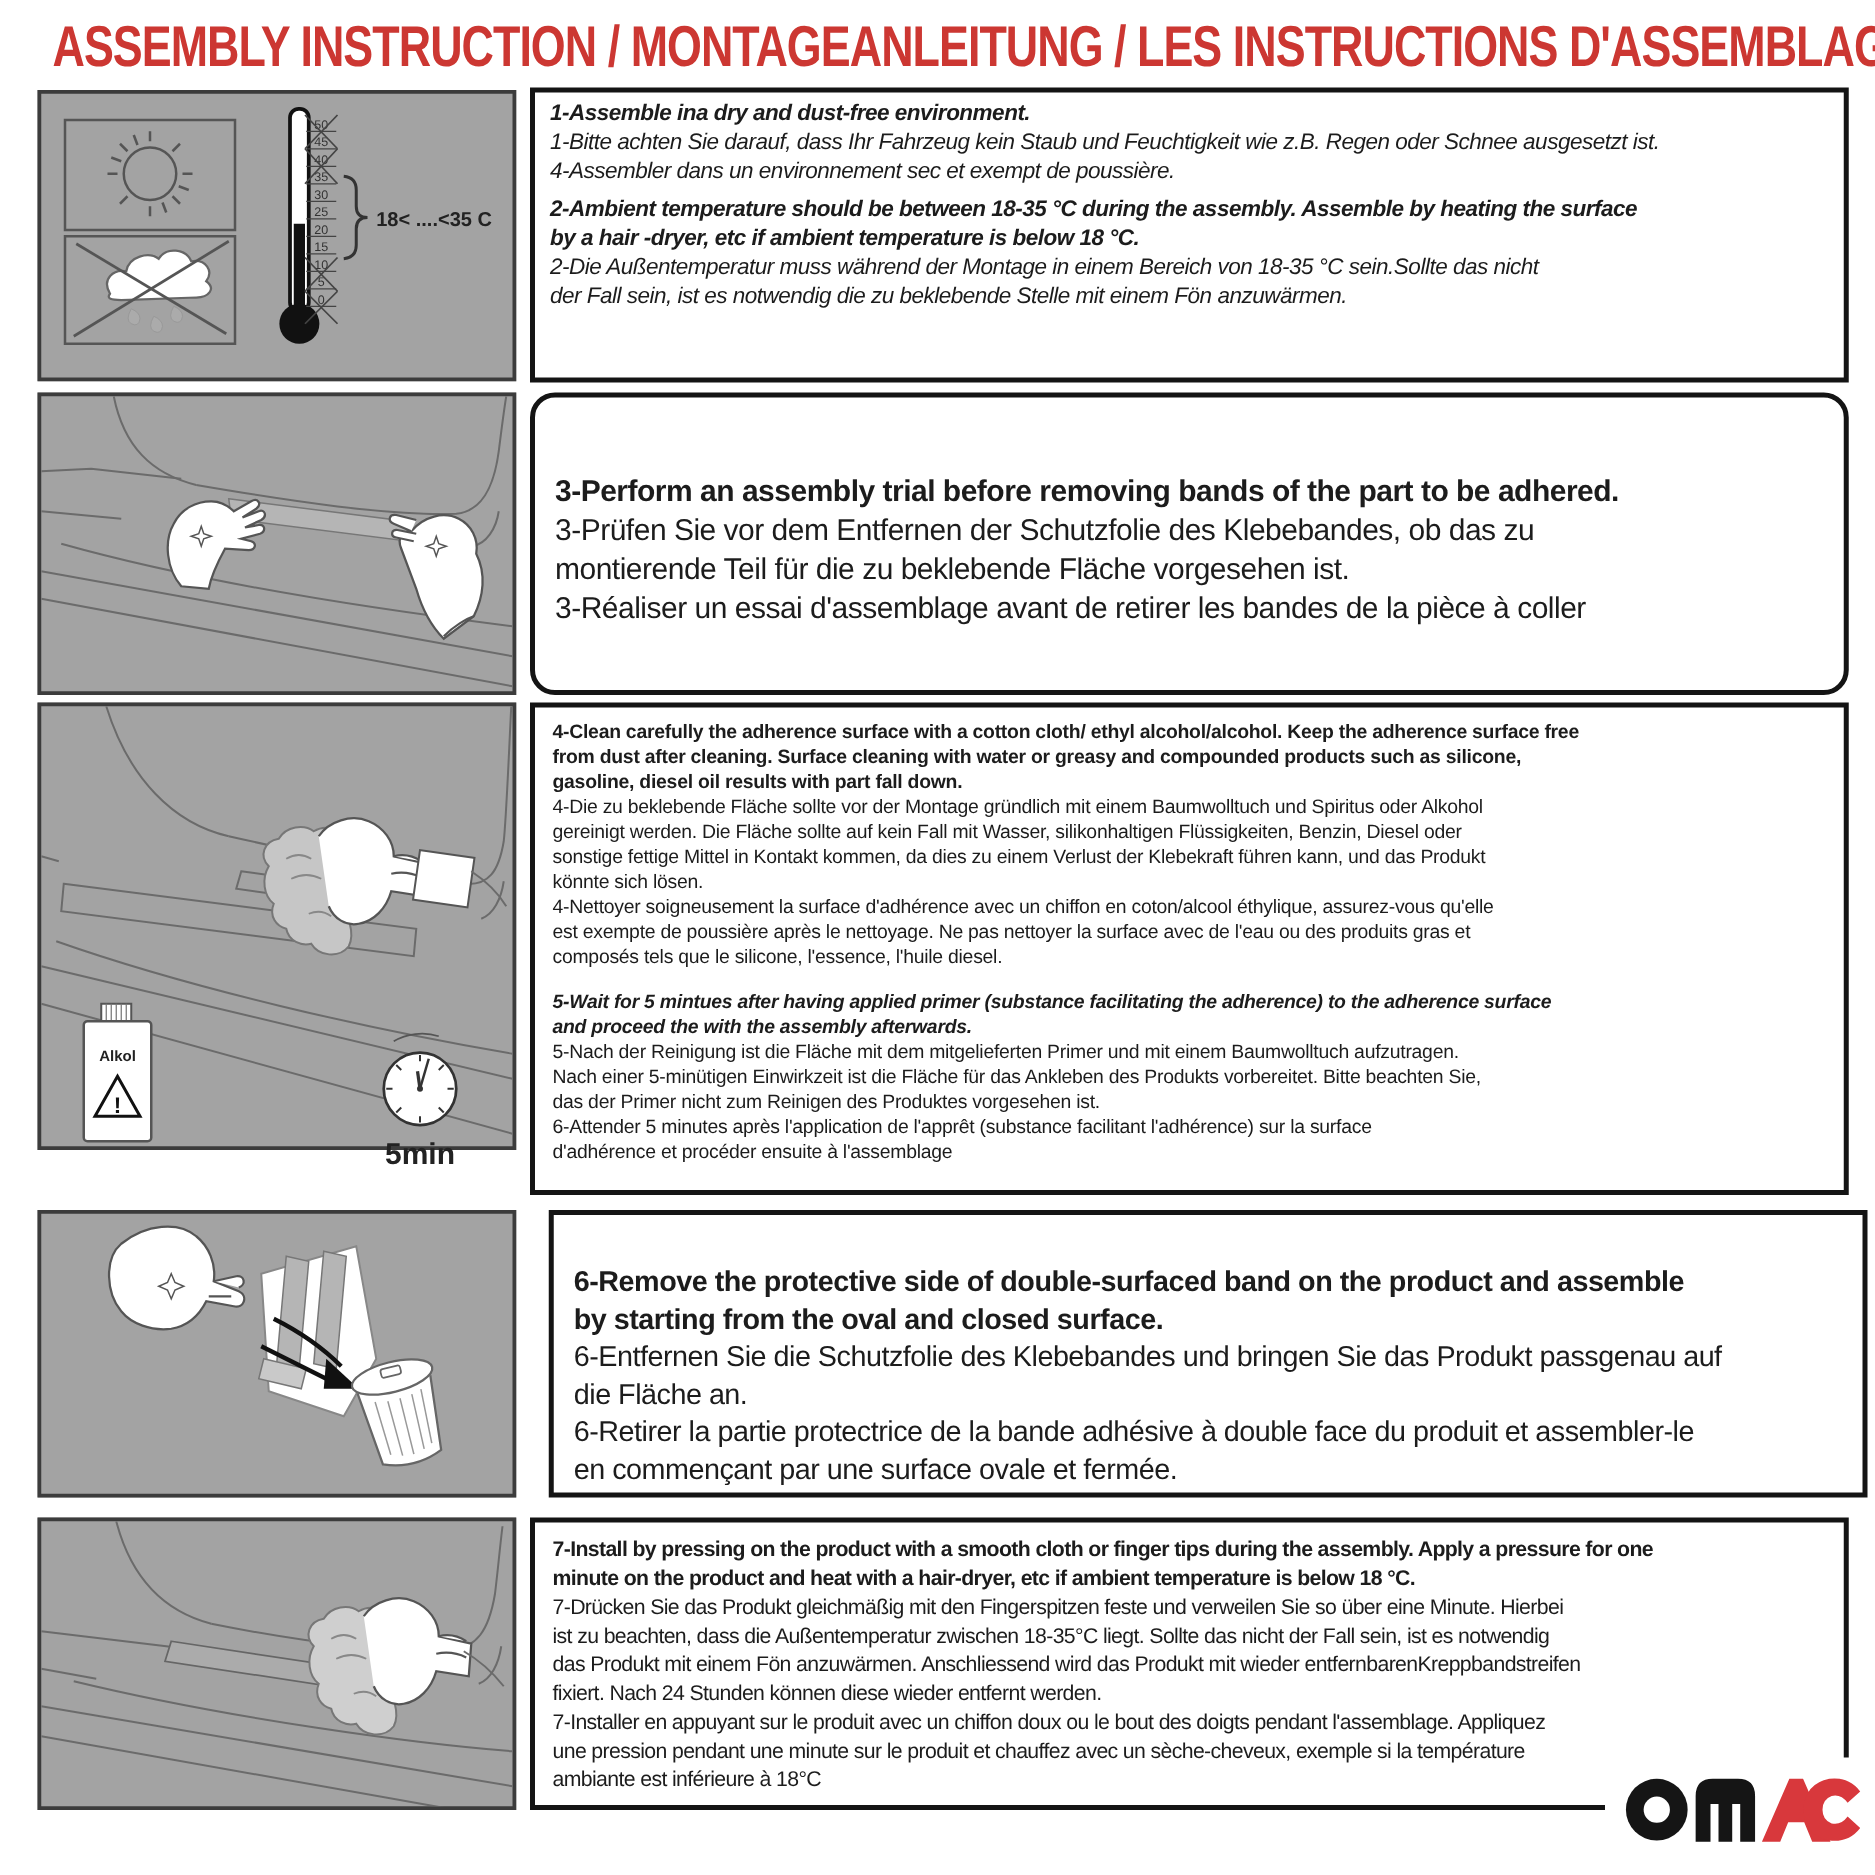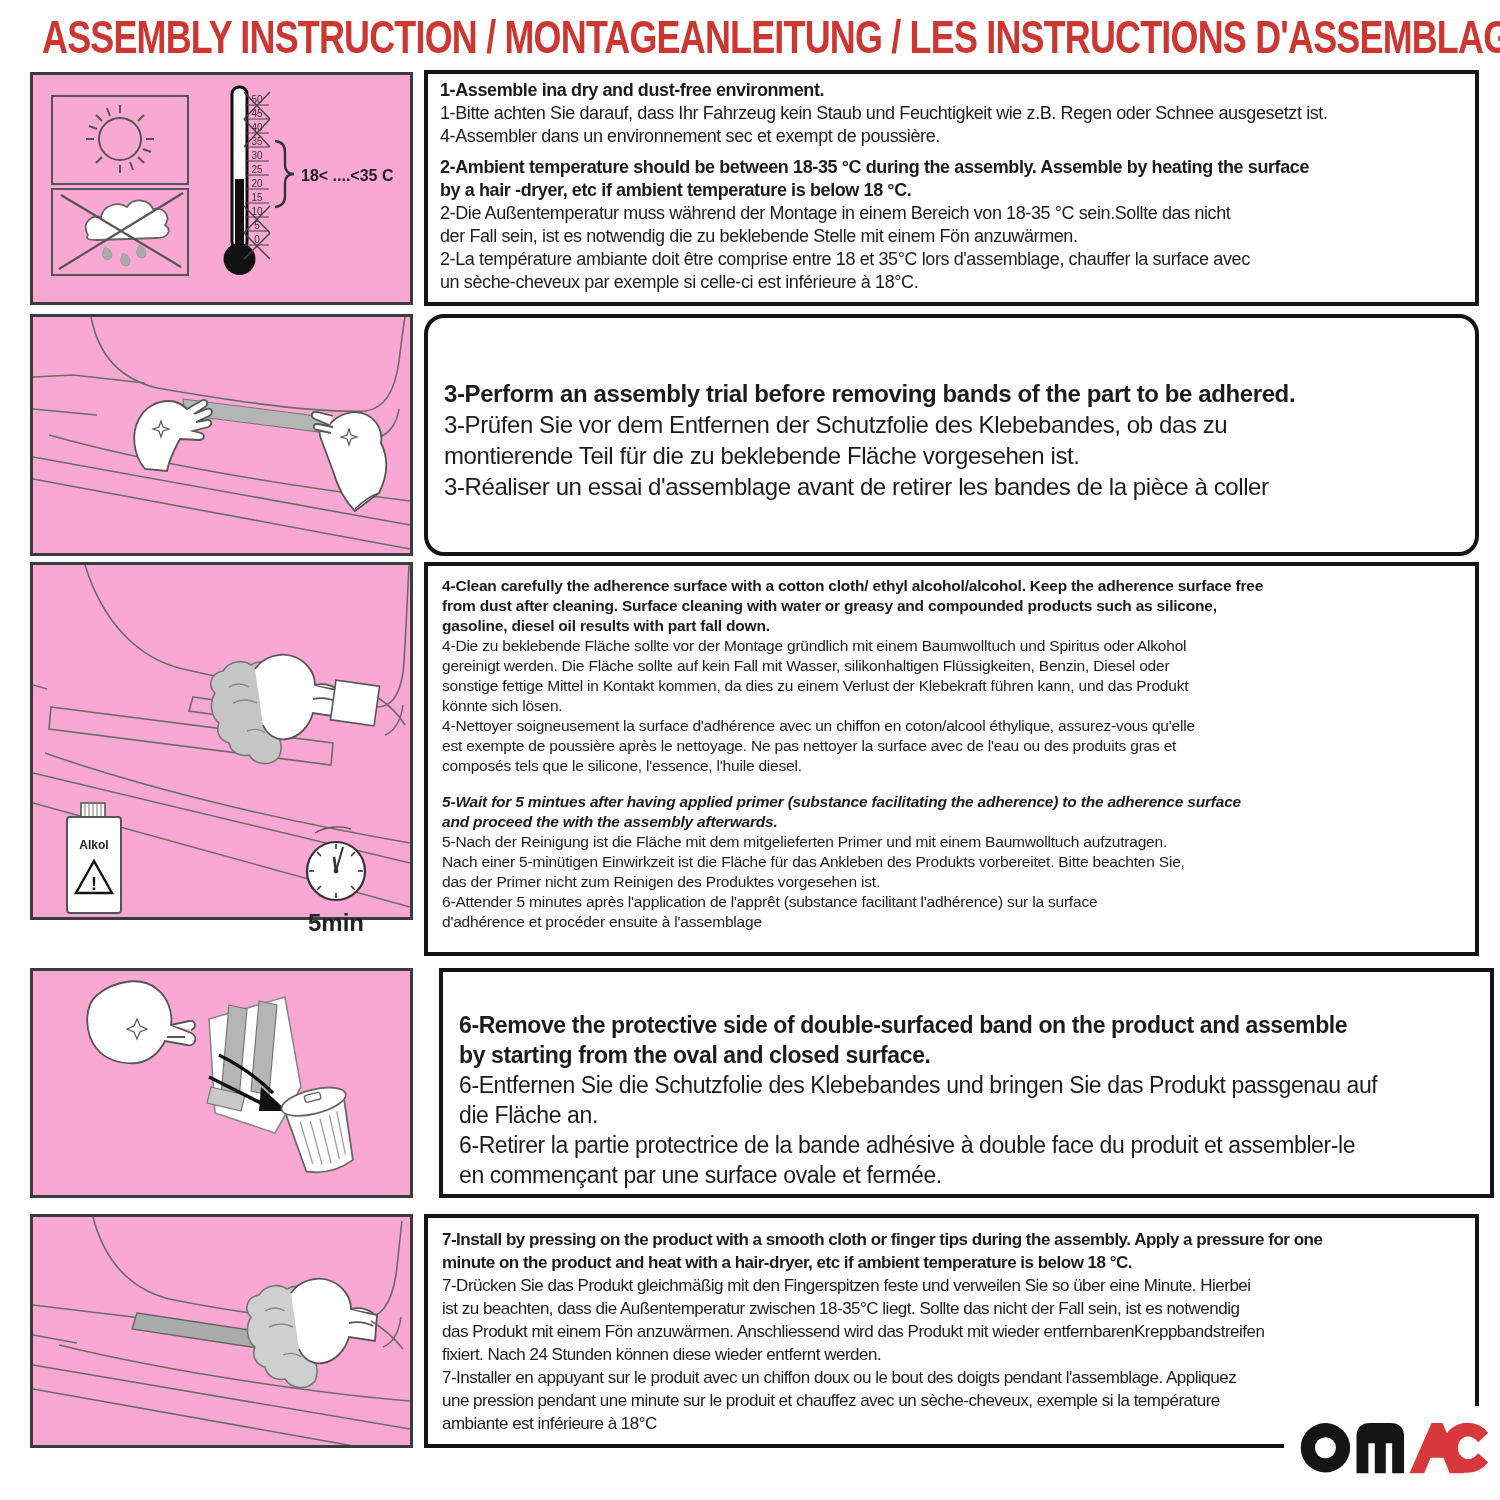--- a/index.html
+++ b/index.html
@@ -7,29 +7,29 @@
     width:1500px;height:1500px;position:relative;background:#ffffff;
     font-family:"Liberation Sans",sans-serif;color:#1c1c1c;overflow:hidden;
   }
   .title{
     position:absolute;left:42px;top:10px;font-size:46px;font-weight:bold;
     color:#cc3732;white-space:nowrap;letter-spacing:-1px;
     transform:scaleX(0.78);transform-origin:0 0;
   }
   .art{
     position:absolute;left:30px;width:383px;border:3px solid #3c3c3c;
-    box-sizing:border-box;background:#f9a8d4;
+    box-sizing:border-box;background:#a3a3a3;
   }
   .txt{
     position:absolute;left:424px;width:1055px;border:4px solid #141414;
     box-sizing:border-box;background:#fff;overflow:hidden;
   }
   .p{white-space:pre-line;}
   .b{font-weight:bold;}
-  .s1{padding:5px 12px 0;font-size:18px;line-height:23px;letter-spacing:-0.4px;}
+  .s1{padding:5px 12px 0;font-size:18px;line-height:23px;letter-spacing:-0.4px;font-style:italic;}
   .s1 .gap{margin-top:8px;}
   .s2{padding:60px 16px 0;font-size:24px;line-height:31px;letter-spacing:-0.4px;}
   .s3{padding:10px 14px 0;font-size:15.5px;line-height:20px;letter-spacing:-0.2px;}
   .s3 .gap{margin-top:16px;font-style:italic;}
   .s4{padding:38px 16px 0;font-size:23px;line-height:30px;letter-spacing:-0.4px;}
   .s5{padding:10px 14px 0;font-size:17px;line-height:23px;letter-spacing:-0.5px;}
   .logo{
     position:absolute;left:1284px;top:1406px;width:216px;height:78px;
     background:#fff;display:flex;align-items:center;padding-left:10px;box-sizing:border-box;
   }
@@ -127,22 +127,20 @@
 </div>
 
 <div class="txt s1" style="top:70px;height:236px;">
   <div class="p b">1-Assemble ina dry and dust-free environment.</div>
   <div class="p">1-Bitte achten Sie darauf, dass Ihr Fahrzeug kein Staub und Feuchtigkeit wie z.B. Regen oder Schnee ausgesetzt ist.</div>
   <div class="p">4-Assembler dans un environnement sec et exempt de poussière.</div>
   <div class="p b gap">2-Ambient temperature should be between 18-35 °C  during the assembly. Assemble by heating the surface
 by a hair -dryer, etc if ambient temperature is below 18 °C.</div>
   <div class="p">2-Die Außentemperatur muss während der Montage in einem Bereich von 18-35 °C  sein.Sollte das nicht
 der Fall sein, ist es notwendig die zu beklebende Stelle mit einem Fön anzuwärmen.</div>
-  <div class="p">2-La température ambiante doit être comprise entre 18 et 35°C lors d'assemblage, chauffer la surface avec
-un sèche-cheveux par exemple si celle-ci est inférieure à 18°C.</div>
 </div>
 
 <div class="art" style="top:314px;height:242px;">
   <svg width="377" height="236" viewBox="0 0 377 236">
     <g class="ln">
       <path d="M58,0 C66,40 88,62 124,71"></path>
       <path d="M124,71 C200,84 280,96 332,94 C352,92 362,74 366,44 C368,28 370,12 372,0"></path>
       <path d="M345,120 C356,118 364,106 366,92"></path>
       <path d="M0,60 L40,58 L112,66"></path>
       <path d="M0,92 L64,98"></path>

